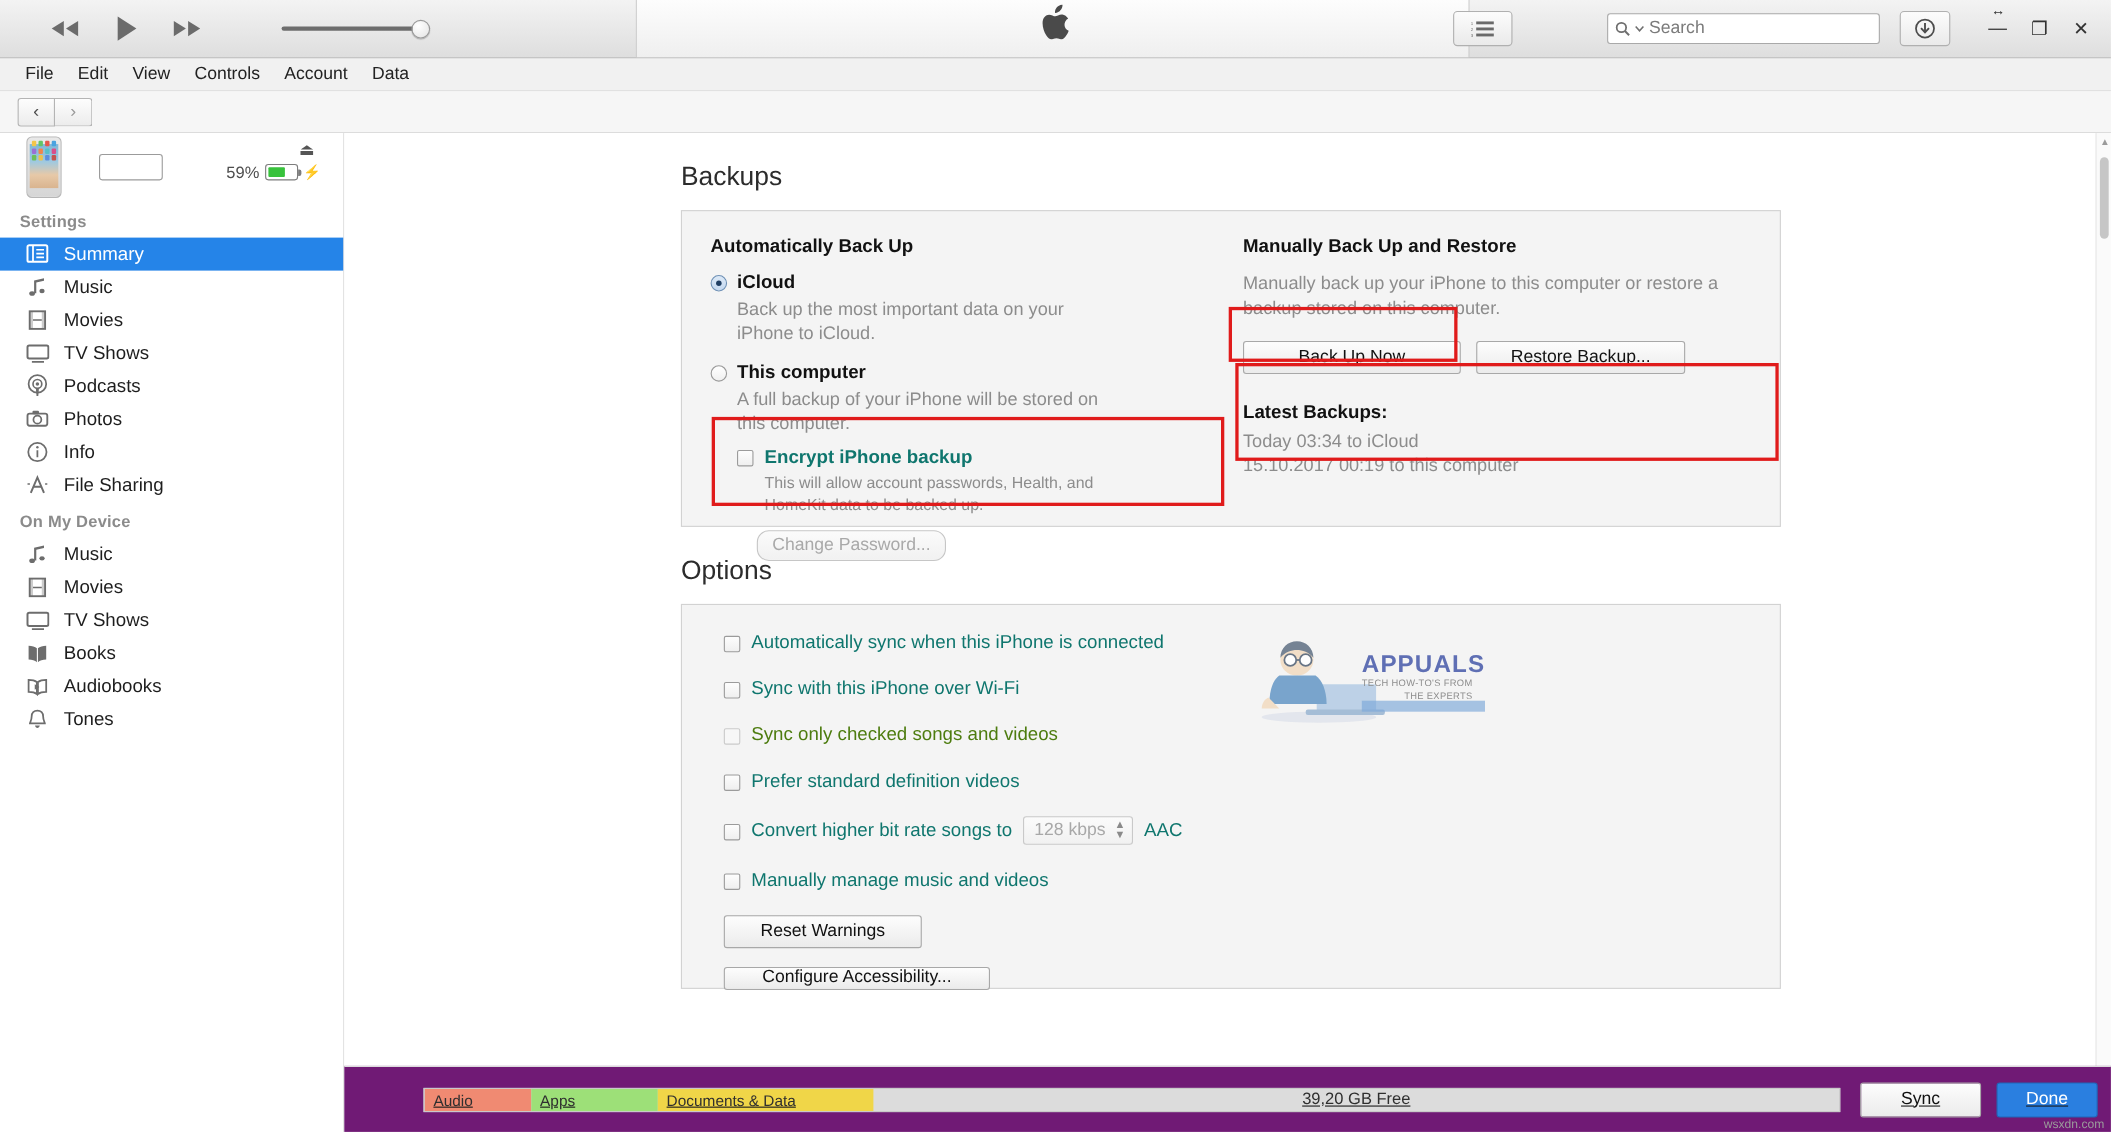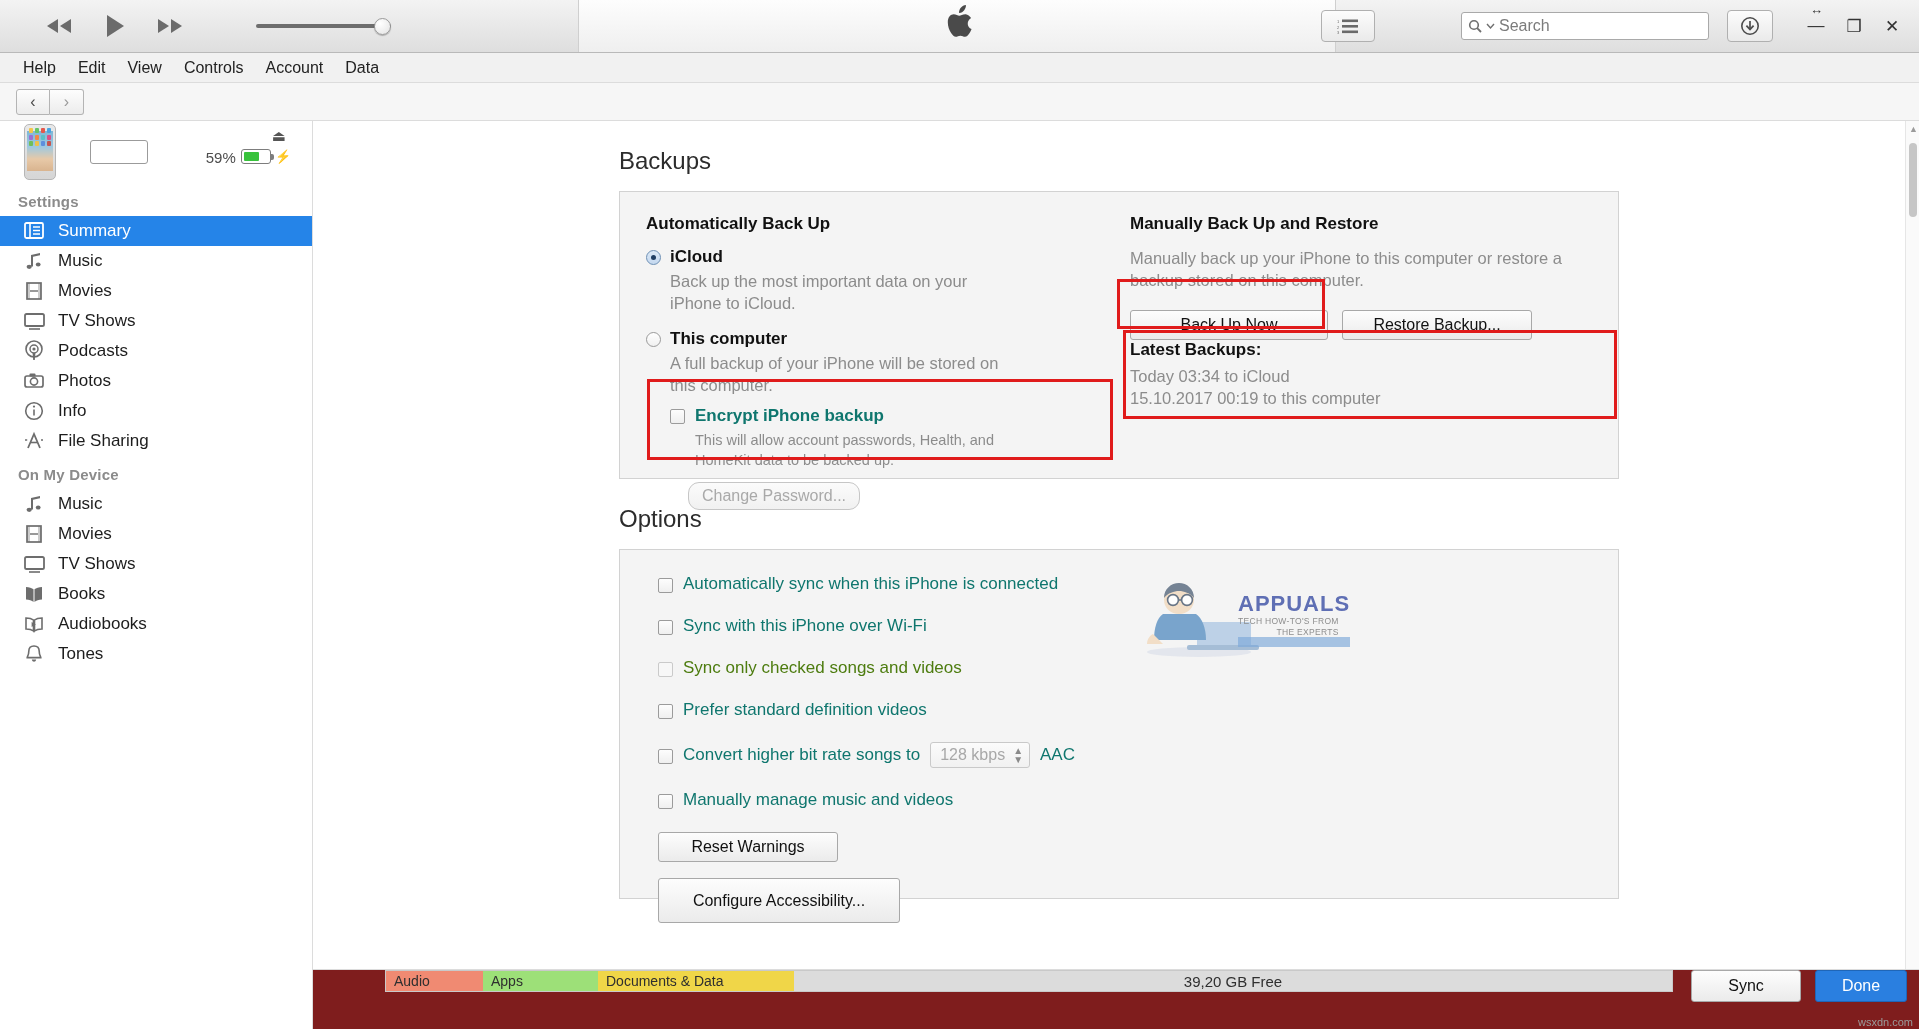--- a/index.html
+++ b/index.html
@@ -215,22 +215,22 @@
   .wm-blue { position:absolute; left:925px; top:516px; width:112px; height:10px; background:#7ba7d8; opacity:.65;}
 
   
   .vscroll { position:absolute; right:0; top:0; width:14px; height:100%; background:#fafafa; border-left:1px solid #e6e6e6;}
   .vthumb { position:absolute; left:3px; top:2px; width:8px; height:74px; background:#c6c6c6; border-radius:4px; }
   .vtri { position:absolute; left:3px; font-size:9px; color:#9b9b9b; }
 
   
   .bottombar {
     position:absolute; left:313px; right:0; bottom:0; height:60px;
-    background:#7f1d1d; border-top:1px solid #dcdcdc;
-    display:flex; padding:0 12px;
+    background:#701a75; border-top:1px solid #dcdcdc;
+    display:flex; align-items:center; padding:0 12px;text-decoration:underline;
   }
   .capacity {
     flex:1 1 auto; height:22px; margin:0 18px 0 60px;
     display:flex; border:1px solid #c9c9c9; background:#dcdcdc; overflow:hidden;
     position:relative;
   }
   .cap-seg { height:100%; display:flex; align-items:center; padding-left:8px; font-size:14px; color:#2f2f2f; }
   .cap-free { flex:1 1 auto; display:flex; align-items:center; justify-content:center; font-size:15px; color:#2f2f2f;}
   .sync-btn { width:110px; height:32px; margin-right:14px; }
   .done-btn {
@@ -307,21 +307,21 @@
     <div class="resize-handle">↔</div>
     <div class="wctrls">
       <div class="wc">—</div>
       <div class="wc">❐</div>
       <div class="wc">✕</div>
     </div>
   </div>
 </div>
 
 <div class="menubar">
-  <div>Help</div>
+  <div>File</div>
   <div>Edit</div>
   <div>View</div>
   <div>Controls</div>
   <div>Account</div>
   <div>Data</div>
 </div>
 
 <div class="navrow">
   <div class="navbtn first">‹</div>
   <div class="navbtn second">›</div>
@@ -539,21 +539,21 @@
           </div>
         </div>
 
         <div class="col-right">
           <div class="bold-hdr">Manually Back Up and Restore</div>
           <div class="muted" style="max-width:470px; margin-bottom:18px;">Manually back up your iPhone to this computer or restore a backup stored on this computer.</div>
           <div style="display:flex; gap:14px; align-items:center;">
             <button class="btn" style="width:198px; height:30px;">Back Up Now</button>
             <button class="btn" style="width:190px; height:30px;">Restore Backup...</button>
           </div>
-          <div style="">
+          <div style="margin-top:25px;">
             <div class="bold-hdr" style="margin-bottom:5px;">Latest Backups:</div>
             <div class="muted">Today 03:34 to iCloud</div>
             <div class="muted">15.10.2017 00:19 to this computer</div>
           </div>
         </div>
       </div>
 
       <h1 class="h1" style="margin-top:26px;">Options</h1>
 
       <div class="panel options">
@@ -589,21 +589,21 @@
           </div>
           <div class="opt-row">
             <span class="cb"></span>
             <span class="cb-label">Manually manage music and videos</span>
           </div>
 
           <div style="margin-bottom:16px;">
             <button class="btn" style="width:180px; height:30px;">Reset Warnings</button>
           </div>
           <div>
-            <button class="btn" style="width:242px; height:45px;">Configure Accessibility...</button>
+            <button class="btn" style="width:242px; height:21px;">Configure Accessibility...</button>
           </div>
         </div>
       </div>
 
       <div class="wm">
         <svg width="180" height="82" viewBox="0 0 180 82">
           <ellipse cx="60" cy="76" rx="52" ry="5" fill="#cfd6e6" opacity=".5"></ellipse>
           <rect x="58" y="46" width="54" height="26" rx="2" fill="#b9cfe6"></rect>
           <rect x="48" y="69" width="72" height="5" rx="2" fill="#9fb9d4"></rect>
           <ellipse cx="40" cy="24" rx="15" ry="14" fill="#f2ddc4"></ellipse>

